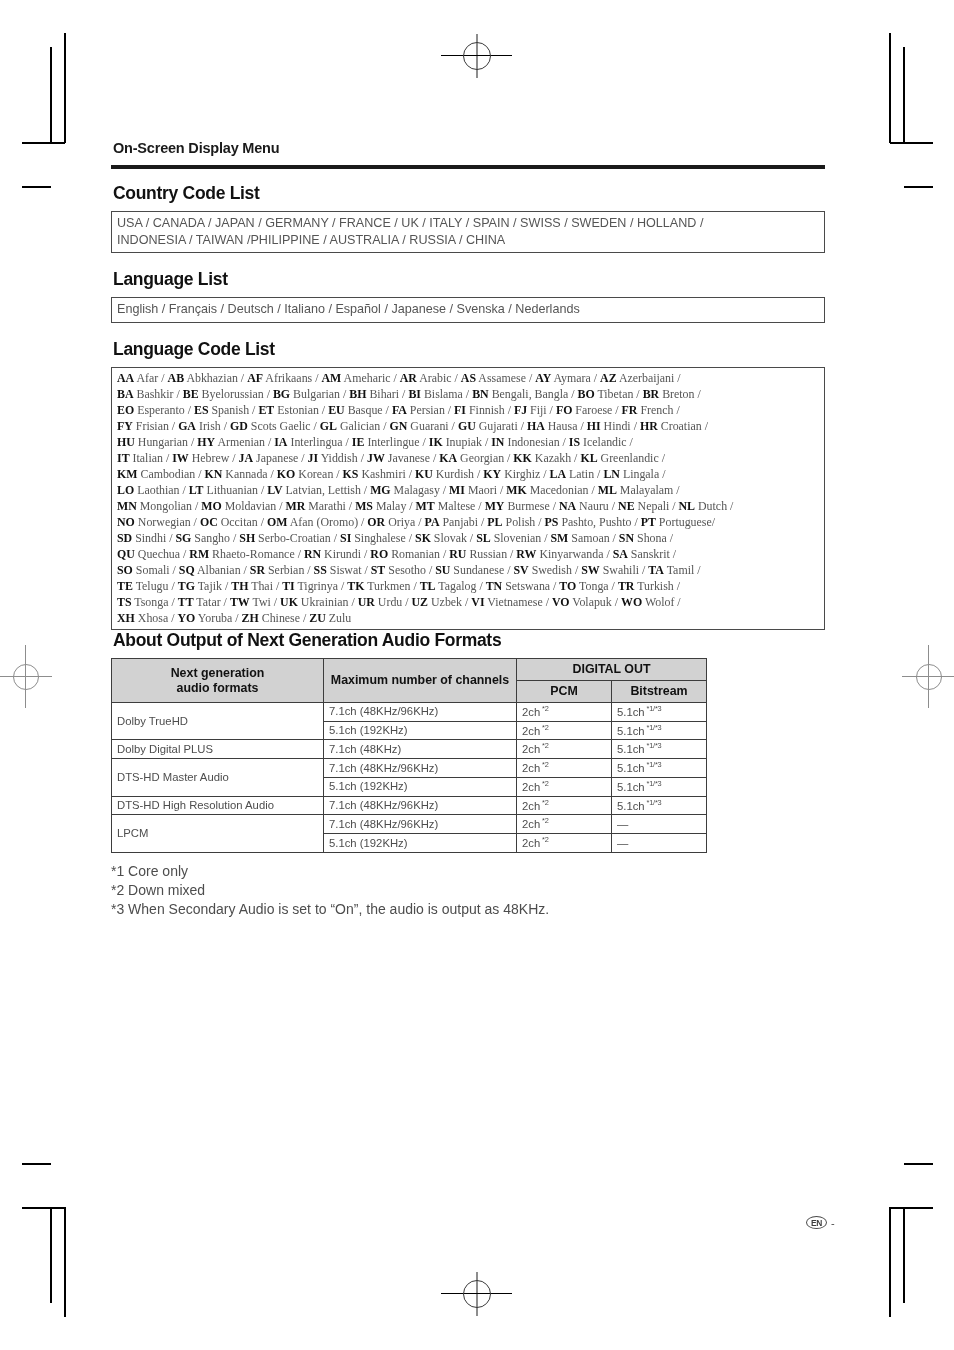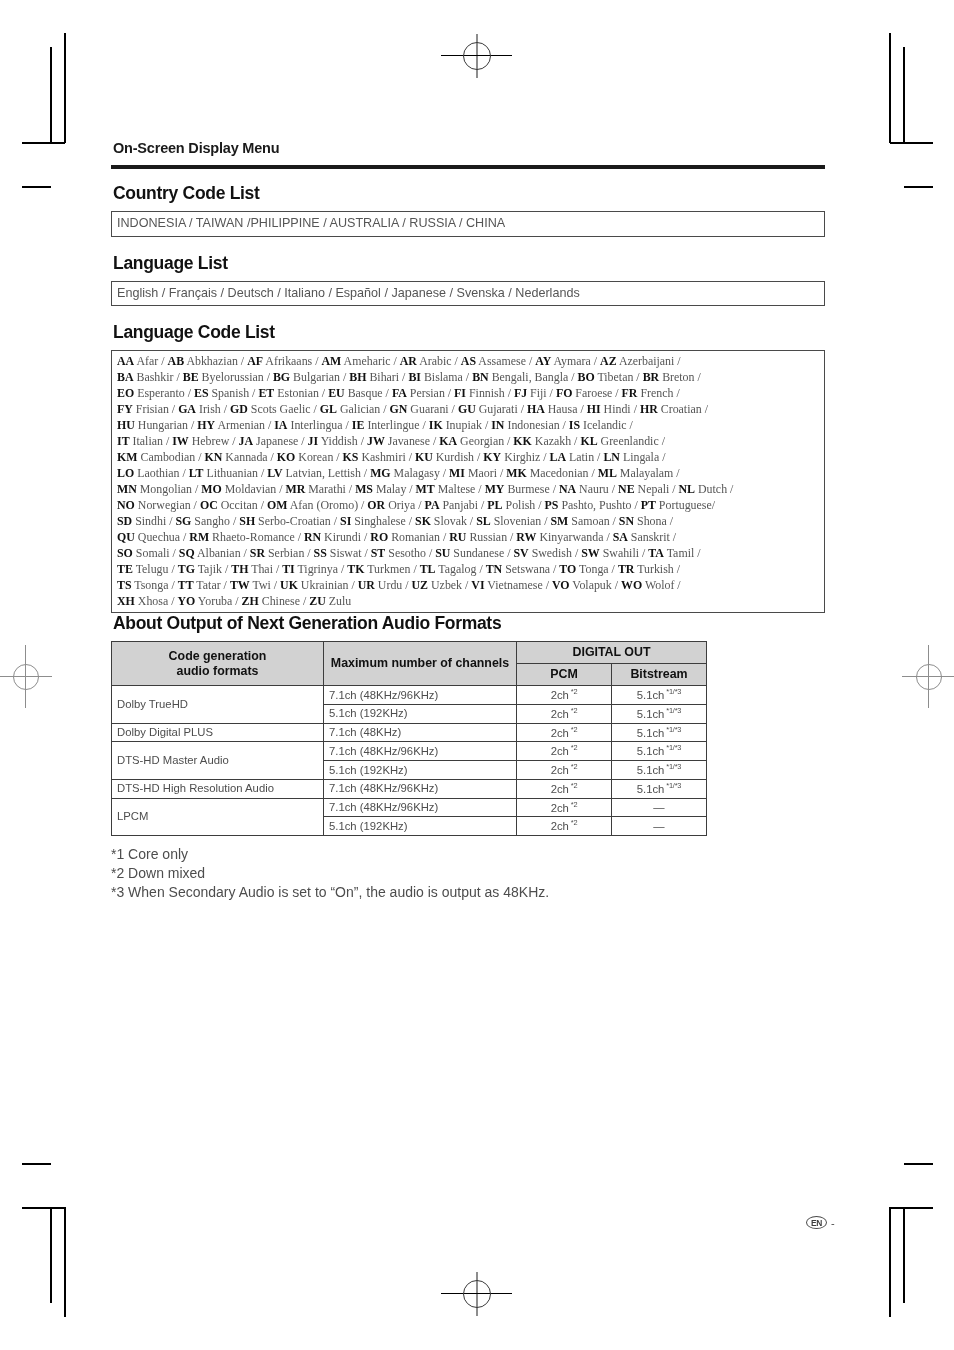--- a/index.html
+++ b/index.html
@@ -99,21 +99,21 @@
     padding: 3px 4px;
     line-height: 1.2;
   }
   table.audio td {
     font-size: 11.3px;
     color: #4d4d4d;
     padding: 2px 5px;
     height: 15px;
     line-height: 1.15;
   }
-  td.num { text-align: center; }
+  td.num { }
   .sup {
     font-size: 7.4px;
     vertical-align: super;
     letter-spacing: -0.2px;
   }
   .col-a { width: 212px; }
   .col-b { width: 193px; }
   .col-c { width: 95px; }
   .col-d { width: 95px; }
 
@@ -191,20 +191,21 @@
   <div class="reg-circle gray" style="left:916px;top:664px;width:26px;height:26px;"></div>
 </div>
 
 <div class="page">
 
   <div class="running-head">On-Screen Display Menu</div>
   <div class="head-rule"></div>
 
   <h2 class="section-title">Country Code List</h2>
   <div class="boxed">
+    <div class="line">USA / CANADA / JAPAN / GERMANY / FRANCE / UK / ITALY / SPAIN / SWISS / SWEDEN / HOLLAND /</div>
     <div class="line">INDONESIA / TAIWAN /PHILIPPINE / AUSTRALIA / RUSSIA / CHINA</div>
   </div>
 
   <h2 class="section-title tight">Language List</h2>
   <div class="boxed">
     <div class="line">English / Français / Deutsch / Italiano / Español / Japanese / Svenska / Nederlands</div>
   </div>
 
   <h2 class="section-title tight">Language Code List</h2>
   <div class="codebox" id="language-code-box">
@@ -232,21 +233,21 @@
     <table class="audio">
       <colgroup>
         <col class="col-a">
           <col class="col-b">
           <col class="col-c">
           <col class="col-d">
       </colgroup>
       <thead>
         <tr>
           <th rowspan="2">
-            <div>Code generation</div>
+            <div>Next generation</div>
             <div>audio formats</div>
           </th>
           <th rowspan="2">Maximum number of channels</th>
           <th colspan="2">DIGITAL OUT</th>
         </tr>
         <tr>
           <th>PCM</th>
           <th>Bitstream</th>
         </tr>
       </thead>

